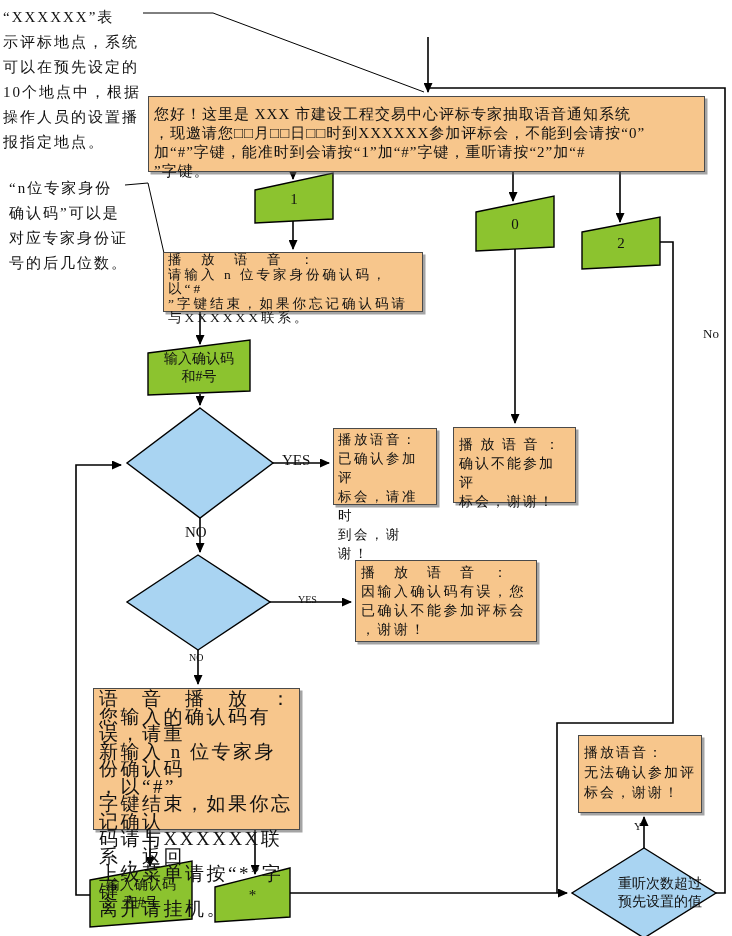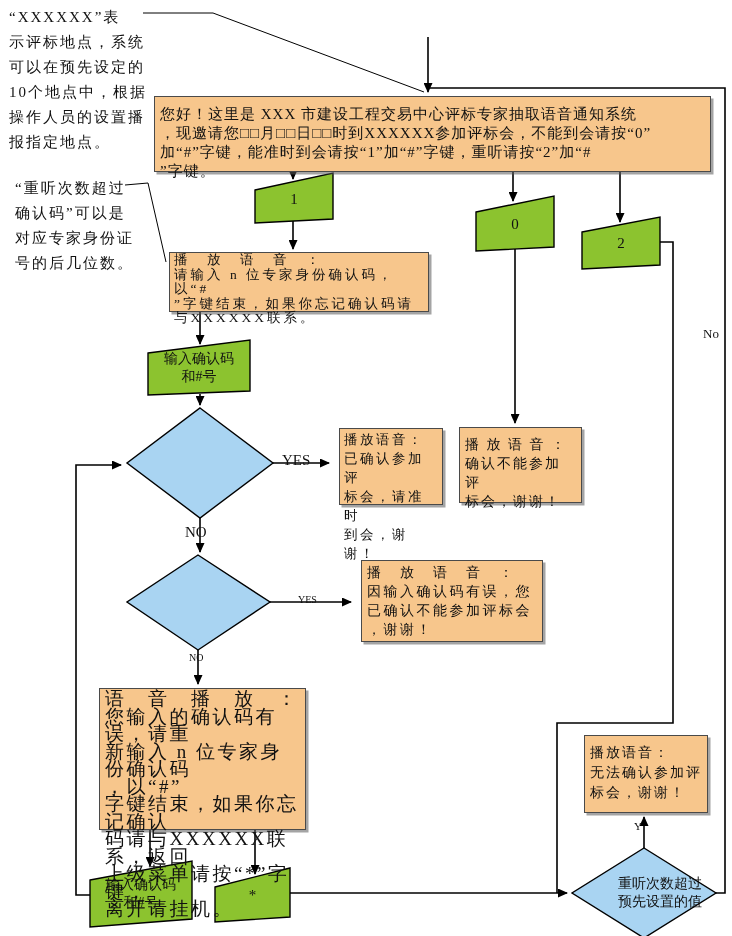--- a/index.html
+++ b/index.html
@@ -1,19 +1,19 @@
 <!DOCTYPE html>
 <html style="--node-orange: #F7C68C; --node-green: #8CC32F; --node-blue: #A9D4F2; --title-blue: #9CD0F2; --line: #000000;"><head>
 <meta charset="utf-8">
 <style>
   html,body{margin:0;padding:0;background:#fff;}
   #page{position:relative;width:732px;height:936px;background:#fff;overflow:hidden;
         font-family:"Liberation Serif","DejaVu Serif",serif;color:#111;}
   #wires{position:absolute;left:0;top:0;width:732px;height:936px;z-index:1;}
-  .node{position:absolute;z-index:2;box-sizing:border-box;white-space:pre-line;margin-left:6px;}
+  .node{position:absolute;z-index:2;box-sizing:border-box;white-space:pre-line;}
   .box{background:var(--node-orange);border:1.6px solid #4a4a4a;
        box-shadow:2.5px 2.5px 0 rgba(90,90,90,.55);}
   .shape-text{position:absolute;z-index:3;display:flex;align-items:center;justify-content:center;
               text-align:center;white-space:pre-line;}
   .title{background:var(--title-blue);border:1.8px solid #1c1c1c;border-radius:17px;
          display:flex;align-items:center;justify-content:center;font-size:15px;}
   .note{font-size:15px;line-height:25px;letter-spacing:2px;}
   .greeting{font-size:15px;line-height:19px;letter-spacing:1px;padding:8px 5px;}
   .play-enter{font-size:13.5px;line-height:14.6px;letter-spacing:3px;padding:0 4px;}
   .play-ok{font-size:13.5px;line-height:19px;letter-spacing:2.5px;padding:1px 4px;}
@@ -75,21 +75,21 @@
     <polygon points="644,848 716,893 644,938 572,893" style="fill:var(--node-blue)" stroke="#000" stroke-width="1.4"></polygon>
   </svg>
 
 
   <div class="node note" style="left:3px;top:5px;width:142px;">“XXXXXX”表
 示评标地点，系统
 可以在预先设定的
 10个地点中，根据
 操作人员的设置播
 报指定地点。</div>
-  <div class="node note" style="left:9px;top:176px;width:134px;">“重听次数超过
+  <div class="node note" style="left:9px;top:176px;width:134px;">“n位专家身份
 确认码”可以是
 对应专家身份证
 号的后几位数。</div>
 
   <div class="node box greeting" style="left:148px;top:96px;width:557px;height:76px;">您好！这里是 XXX 市建设工程交易中心评标专家抽取语音通知系统
 ，现邀请您□□月□□日□□时到XXXXXX参加评标会，不能到会请按“0”
 加“#”字键，能准时到会请按“1”加“#”字键，重听请按“2”加“#
 ”字键。</div>
 
   <div class="shape-text key" style="left:255px;top:177px;width:78px;height:44px;">1</div>

